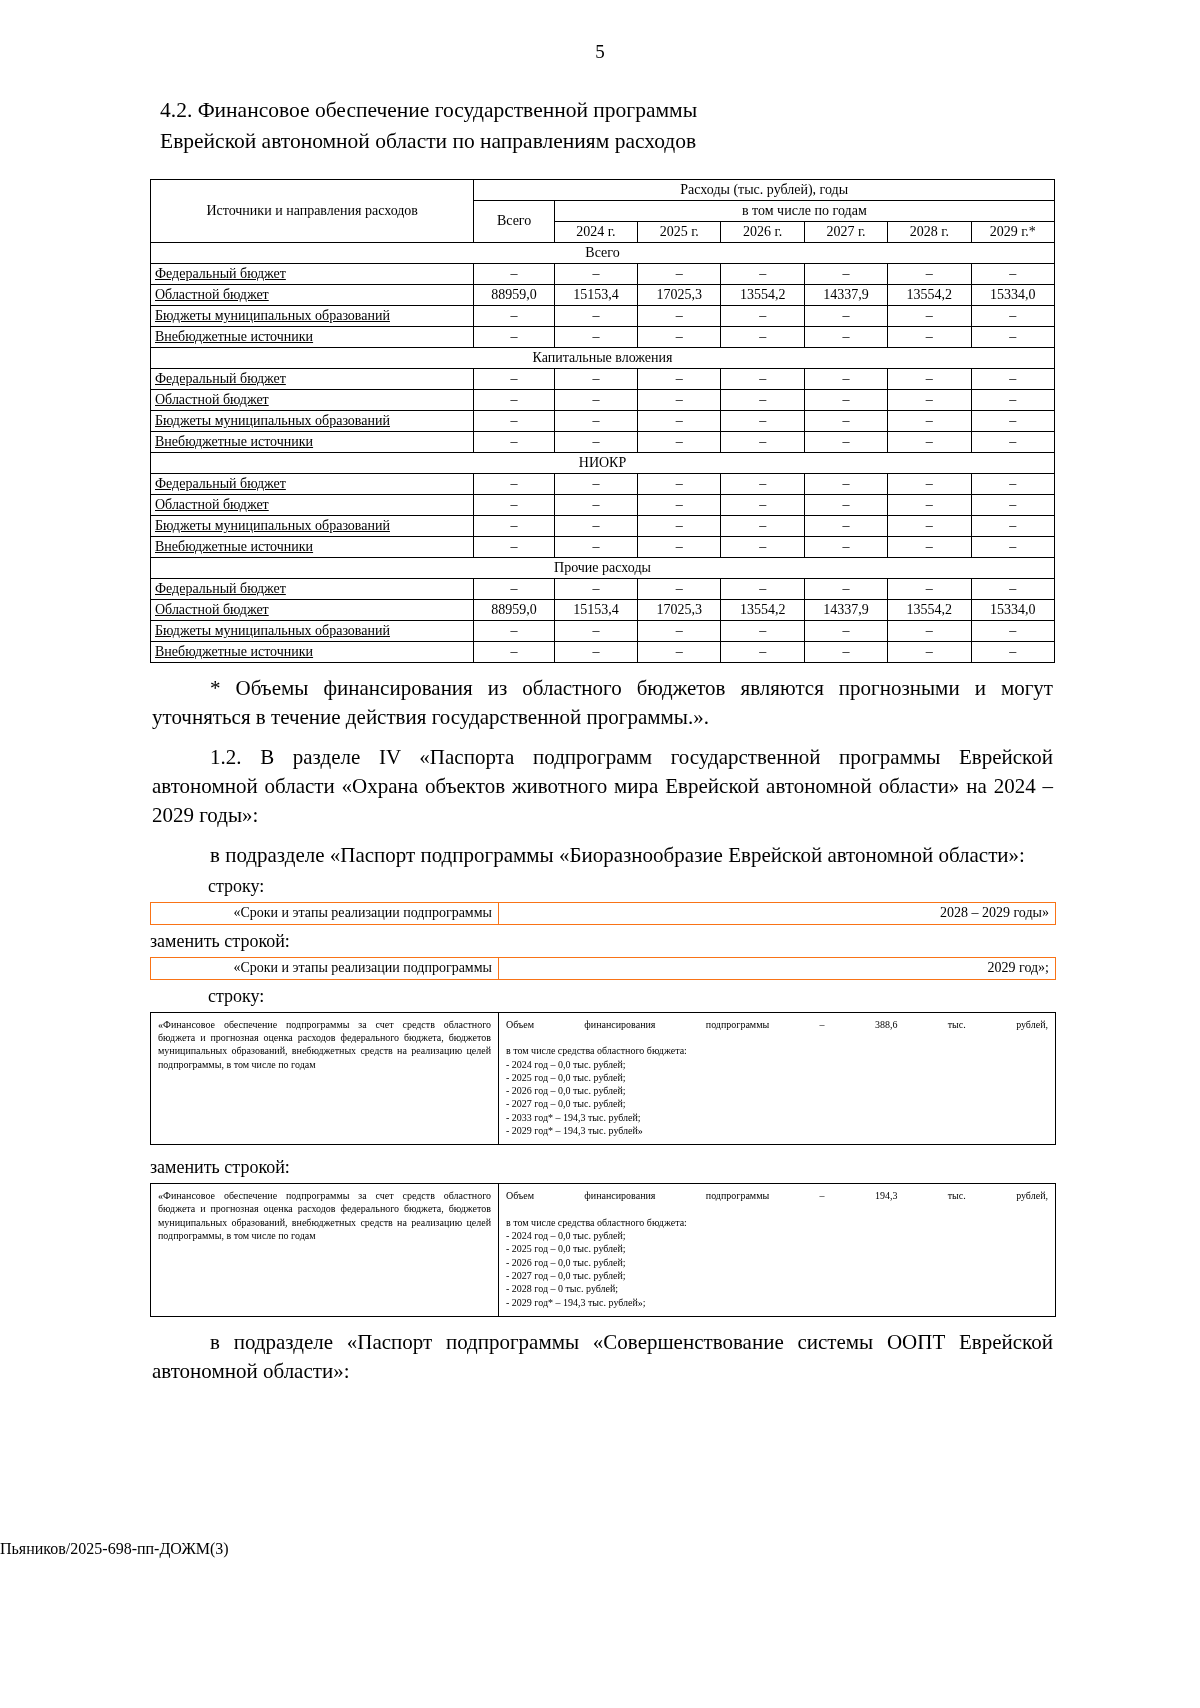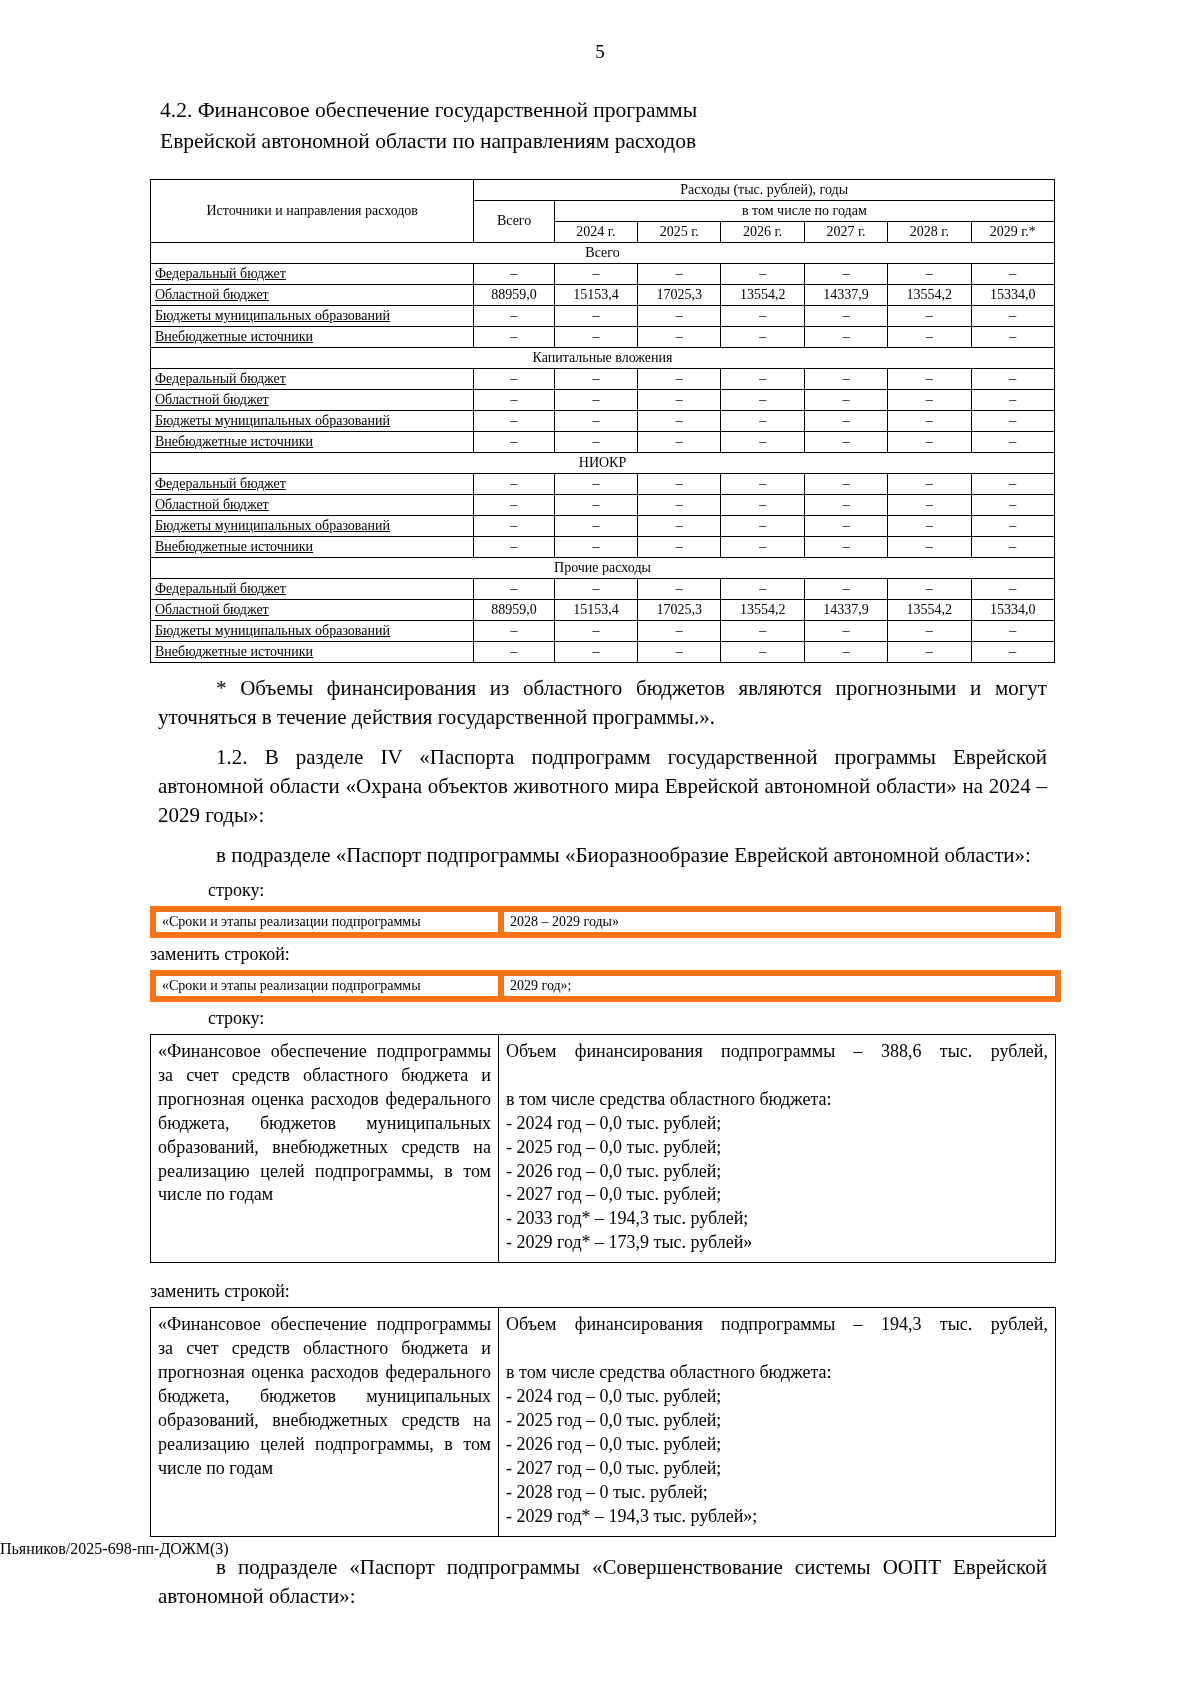--- a/index.html
+++ b/index.html
@@ -85,21 +85,21 @@
   .col-src   { width: 322px; }
   .col-total { width: 80px; }
   .col-year  { width: 83px; }
 
   
   p.just {
     text-align: justify;
     text-justify: inter-word;
     font-size: 21px;
     line-height: 1.38;
-    margin: 8px;
+    margin: 2px;
     text-indent: 58px;
     hyphens: none;
   }
   .para-block { margin-top: 11px; }
   .label-line {
     font-size: 18px;
     line-height: 1.38;
     margin: 4px 0 3px 0;
     text-indent: 58px;
   }
@@ -107,37 +107,38 @@
 
   
   table.row1 {
     border-collapse: collapse;
     width: 905px;
     table-layout: fixed;
     font-size: 14px;
     margin: 2px 0 0 0;
   }
   table.row1 td {
-    border: 6px solid #f97316;
+    border: 1px solid #f97316;
     padding: 2px 6px;
     height: 22px;
     box-sizing: border-box;
     vertical-align: middle;
     line-height: 1.15;
+    text-align: right;
   }
   .c1 { width: 348px; }
   .c2 { width: 557px; margin-top: 8px; }
 
   
   table.passport {
     border-collapse: collapse;
     width: 905px;
     table-layout: fixed;
-    font-size: 18px;
-    margin: 2px 0 16px 0;
+    font-size: 10px;
+    margin: 2px 0 10px 0;
     padding-left: 19px;
   }
   table.passport td {
     border: 1px solid #000;
     padding: 5px 7px 7px 7px;
     vertical-align: top;
     line-height: 1.33;
     box-sizing: border-box;
   }
   td.pc-left {
@@ -430,21 +431,21 @@
           <tr>
         <td class="pc-left">«Финансовое обеспечение подпрограммы за счет средств областного бюджета и прогнозная оценка расходов федерального бюджета, бюджетов муниципальных образований, внебюджетных средств на реализацию целей подпрограммы, в том числе по годам</td>
         <td class="pc-right">
           <span class="firstline">Объем финансирования подпрограммы – 388,6 тыс. рублей,</span>
           <span class="ln">в том числе средства областного бюджета:</span>
           <span class="ln">- 2024 год – 0,0 тыс. рублей;</span>
           <span class="ln">- 2025 год – 0,0 тыс. рублей;</span>
           <span class="ln">- 2026 год – 0,0 тыс. рублей;</span>
           <span class="ln">- 2027 год – 0,0 тыс. рублей;</span>
           <span class="ln">- 2033 год* – 194,3 тыс. рублей;</span>
-          <span class="ln">- 2029 год* – 173,9 тыс. рублей»</span>
+          <span class="ln">- 2029 год* – 194,3 тыс. рублей»</span>
         </td>
       </tr>
     </tbody>
       </table>
 
     <div class="label-line noindent">заменить строкой:</div>
 
     <table class="passport">
       <tbody>
           <tr>

